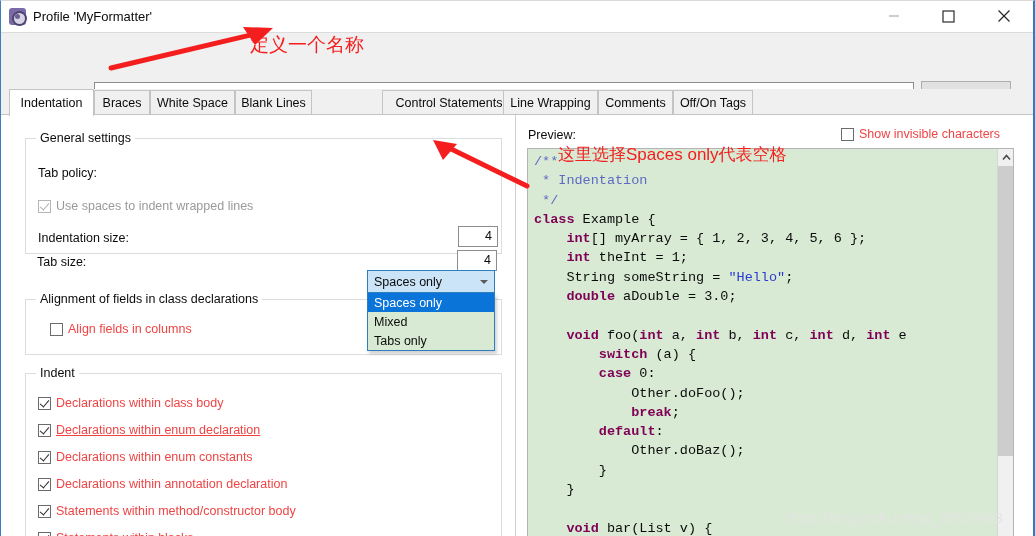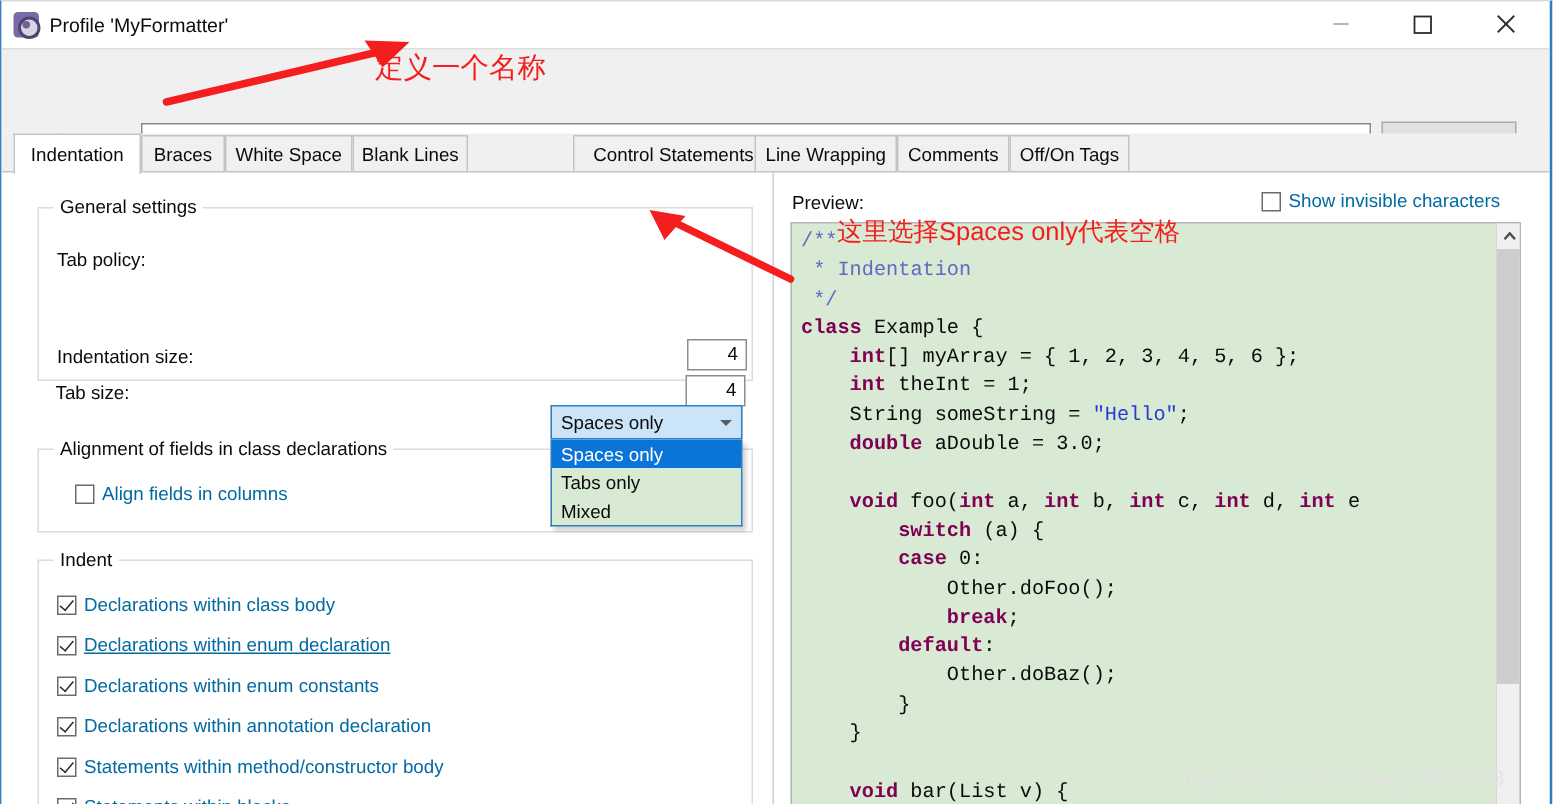--- a/index.html
+++ b/index.html
@@ -169,21 +169,21 @@
     position: absolute;
     font-size: 12.5px;
     color: #0b0b0b;
     white-space: nowrap;
   }
 
   
   .cb {
     position: absolute;
     display: flex; align-items: center;
-    font-size: 12.5px; color: #0369a1;
+    font-size: 12.5px; color: #ef4444;
     white-space: nowrap;
   }
   .cb .box {
     width: 13px; height: 13px;
     border: 1px solid #6b6b6b;
     background: #ffffff;
     margin-right: 5px;
     position: relative;
     flex: 0 0 auto;
   }
@@ -382,20 +382,24 @@
       </div>
     </div>
 
   <div id="content">
 
     <div id="left-pane">
 
       <div class="group" style="left:24px; top:23px; width:477px; height:116px;">
         <div class="group-title">General settings</div>
         <div class="field-label" style="left:12px; top:27px;">Tab policy:</div>
+        <div class="cb checked disabled" style="left:12px; top:60px;">
+          <span class="box"></span>
+          <span>Use spaces to indent wrapped lines</span>
+        </div>
         <div class="field-label" style="left:12px; top:92px;">Indentation size:</div>
         <div class="numfield" style="left:432px; top:87px; width:40px;">4</div>
       </div>
 
       <div class="field-label" style="position:absolute; left:36px; top:140px;">Tab size:</div>
       <div class="numfield" style="left:456px; top:135px; width:40px;">4</div>
 
       <div class="group" style="left:24px; top:184px; width:477px; height:56px;">
         <div class="group-title">Alignment of fields in class declarations</div>
         <div class="cb" style="left:12px; top:22px;padding-left:12px;">
@@ -436,24 +440,24 @@
 
       <div id="combo">
         <span>Spaces only</span>
         <span id="combo-arrow"></span>
       </div>
       <div id="dropdown">
           <div class="ddopt sel">
             <span>Spaces only</span>
           </div>
           <div class="ddopt">
-            <span>Tabs only</span>
+            <span>Mixed</span>
           </div>
           <div class="ddopt">
-            <span>Mixed</span>
+            <span>Tabs only</span>
           </div>
         </div>
     </div>
 
     <div id="divider"></div>
 
     <div id="right-pane">
       <div id="preview-label">Preview:</div>
       <div class="cb" id="show-invisible">
         <span class="box"></span>

